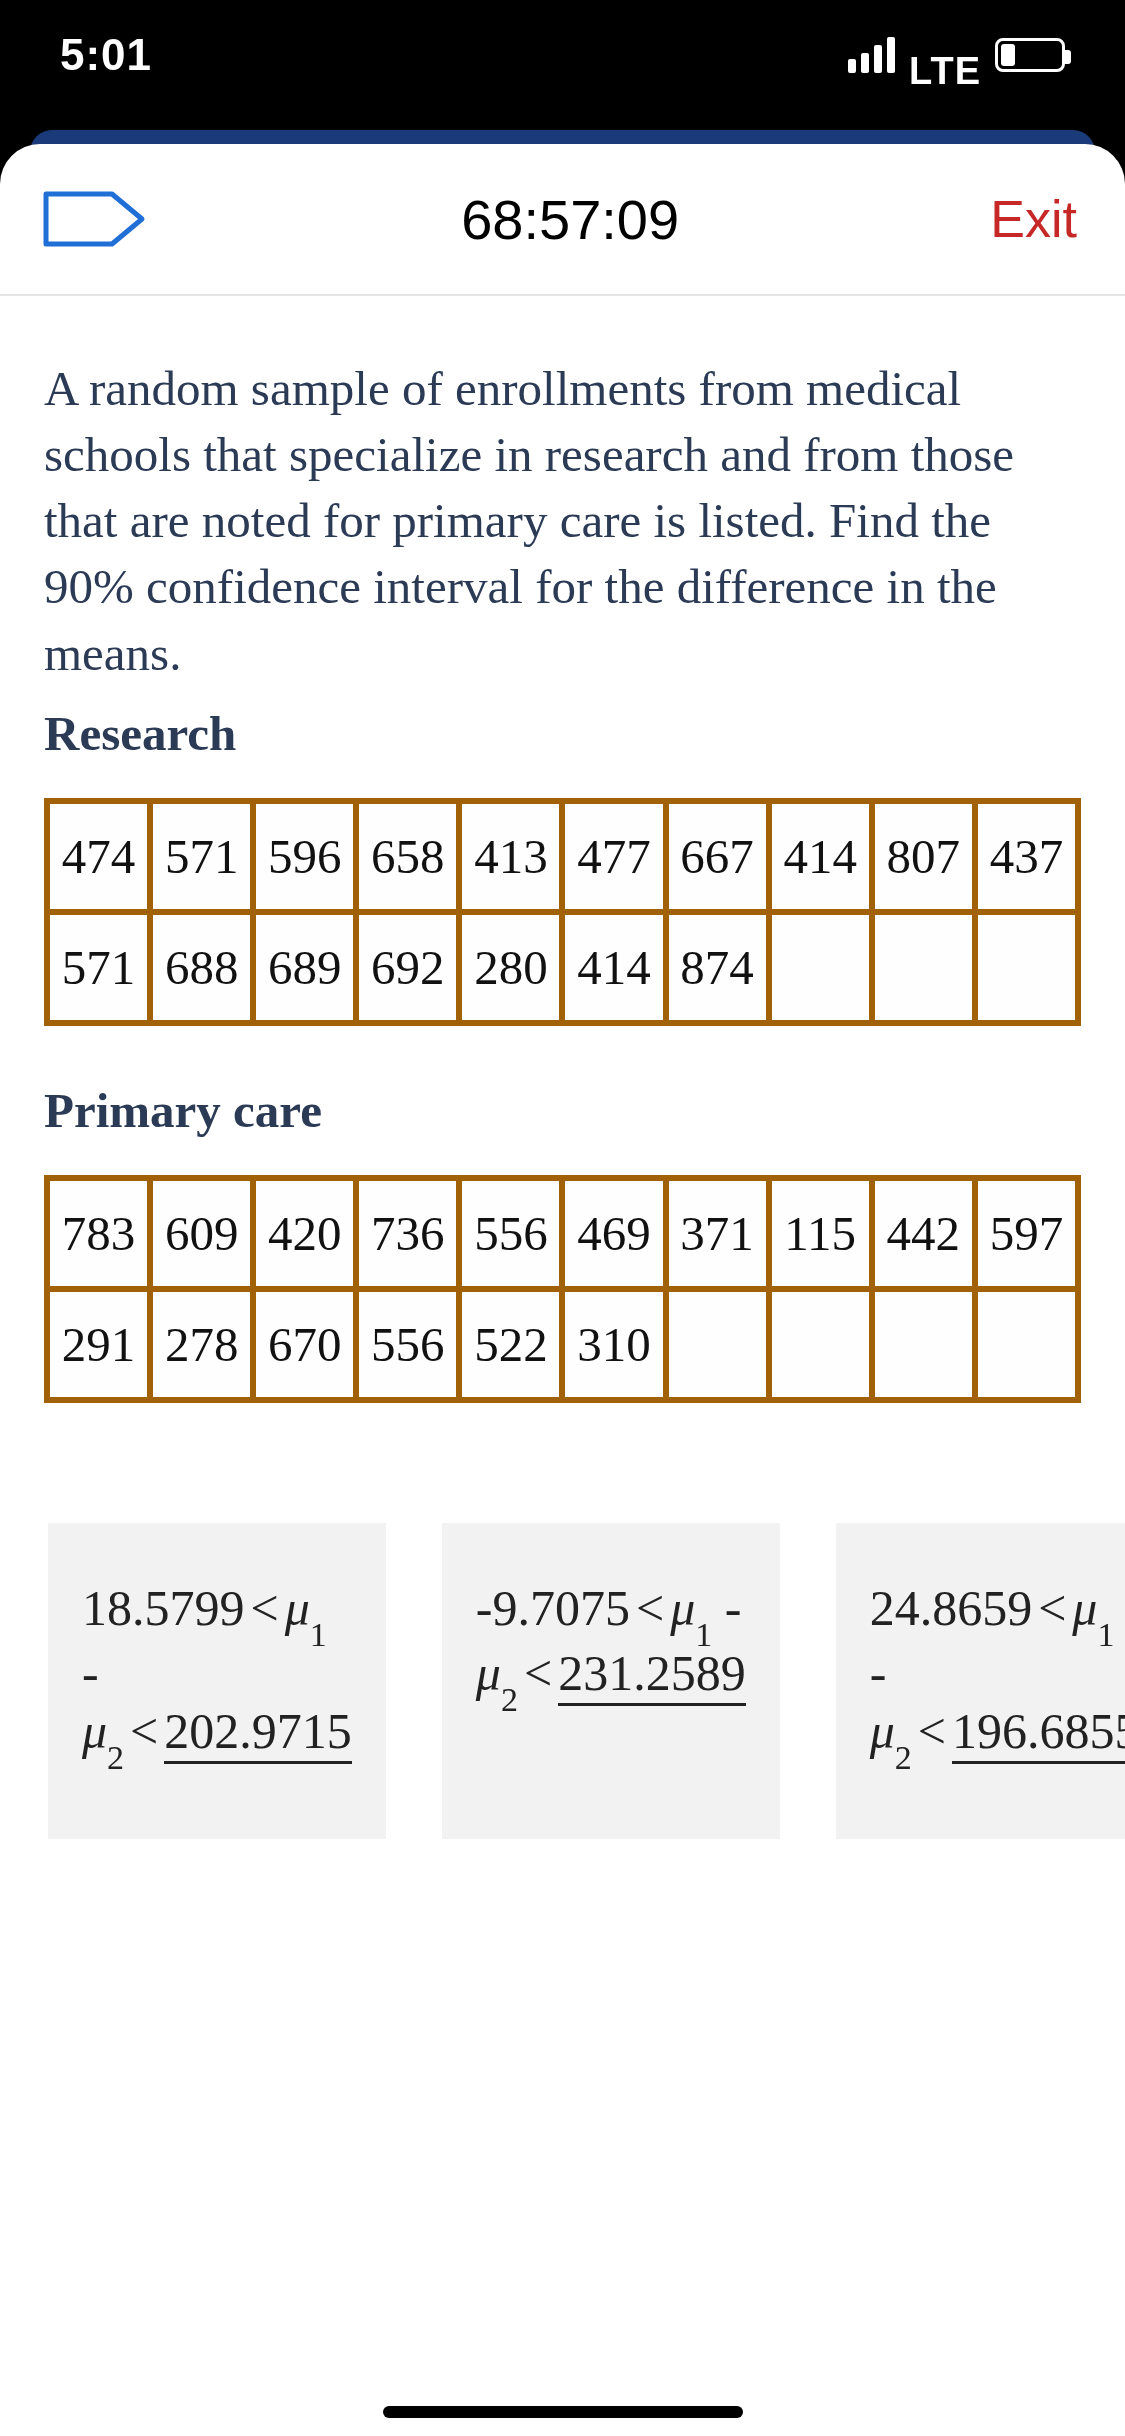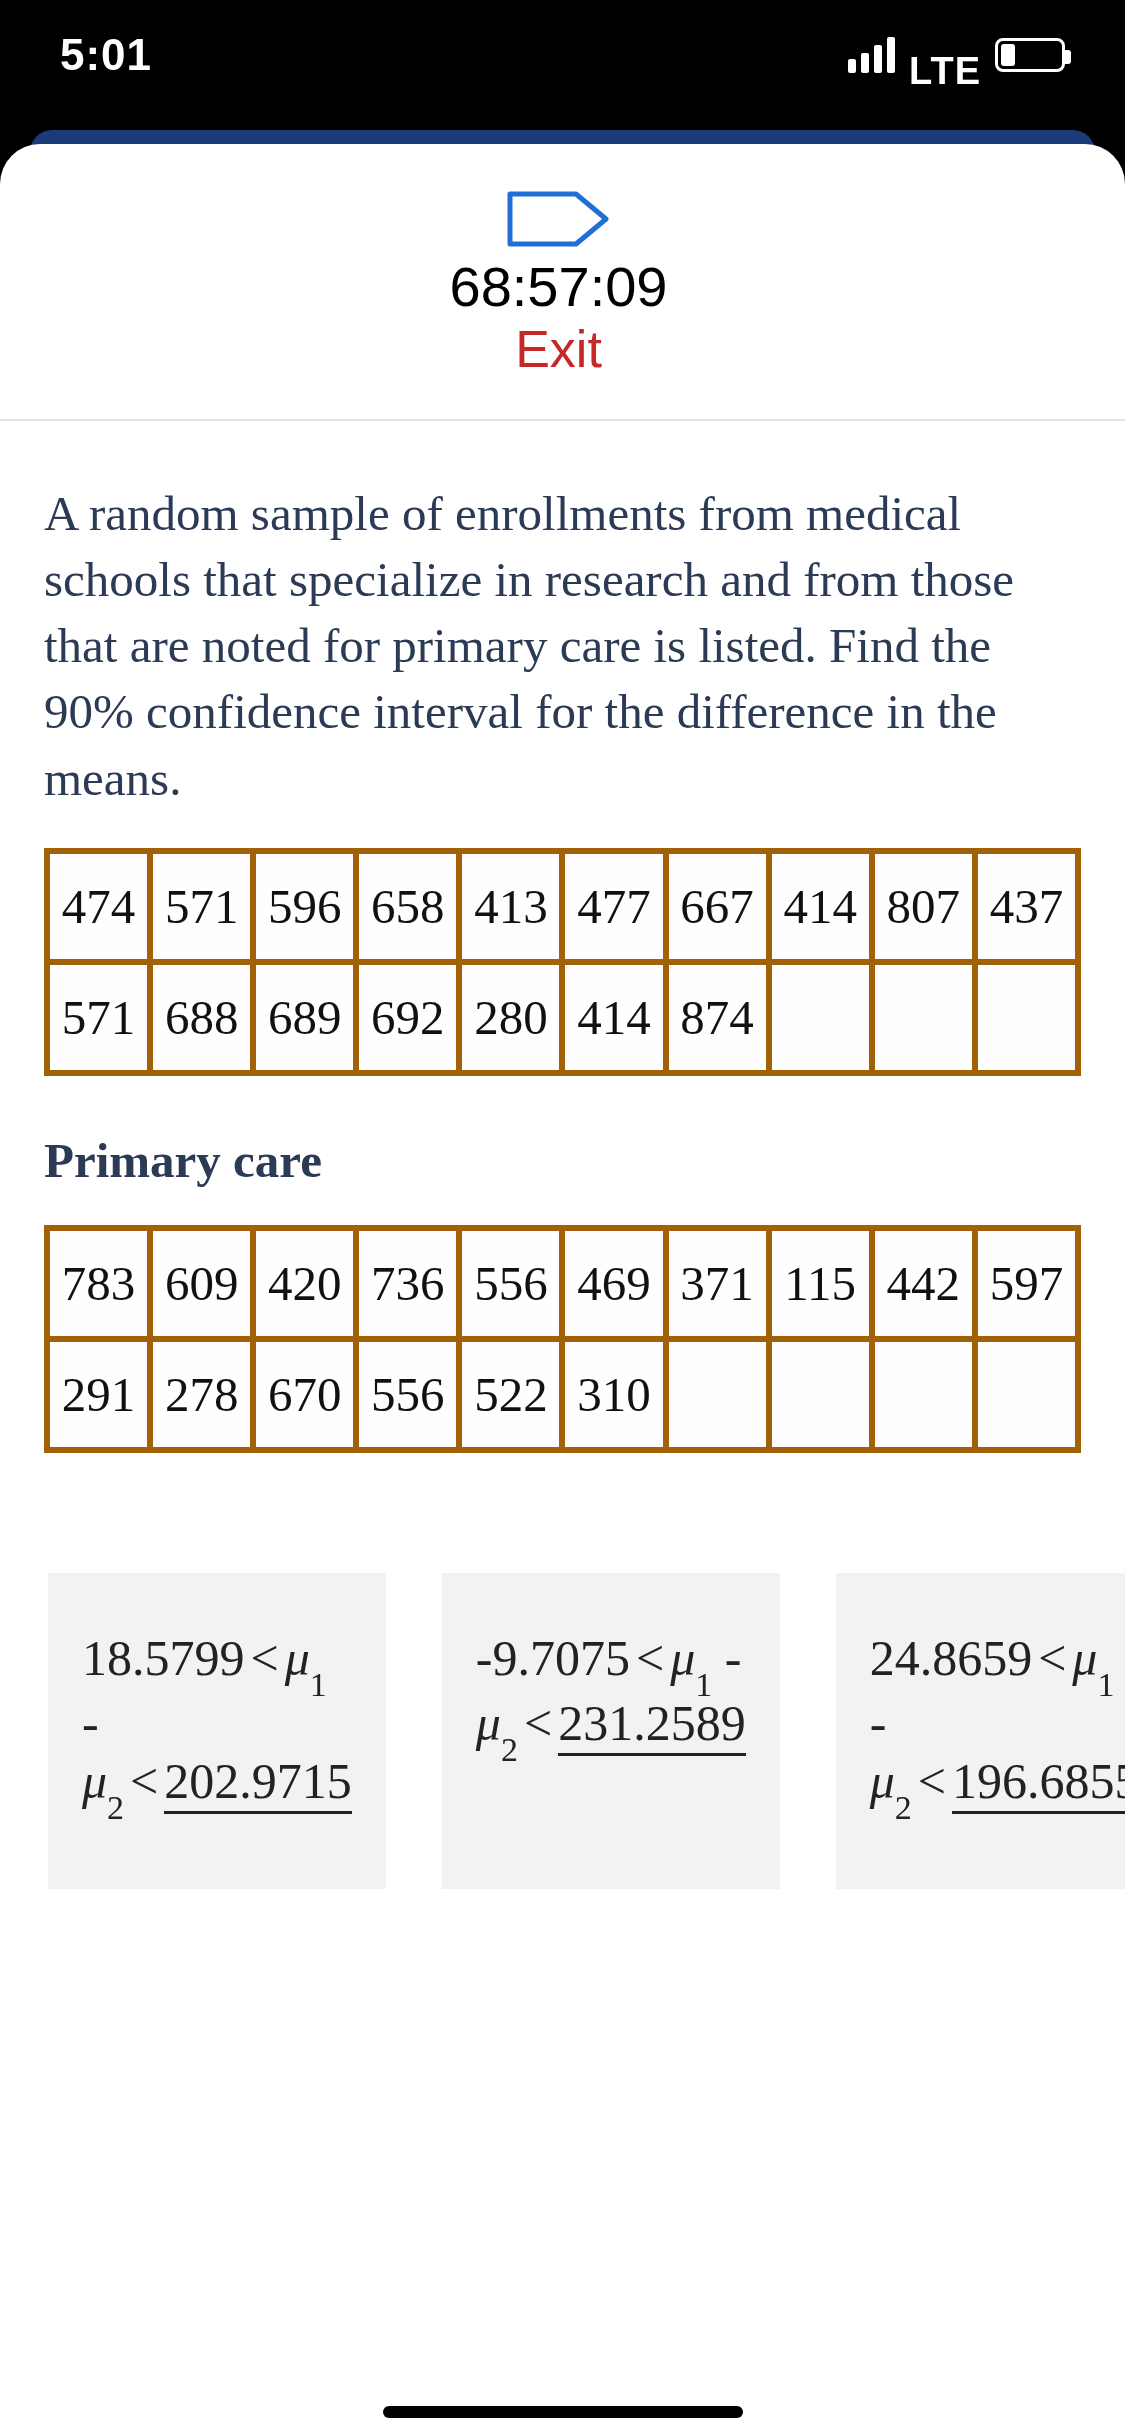--- a/index.html
+++ b/index.html
@@ -35,21 +35,20 @@
   
   .card-wrap { position: relative; background:#000; }
   .blue-bar { height: 22px; background:#1a3a7a; margin: 0 30px; border-radius: 30px 30px 0 0;}
   .white-card { background:#fff; border-radius: 40px 40px 0 0; margin-top:-8px; position:relative; z-index:2;}
   
   
   .toolbar {
     display:flex; align-items:center; justify-content:space-between;
     padding: 40px 48px 40px 40px;
     border-bottom: 2px solid #e5e5e5;
-    flex-direction: column;
   }
   .tag-icon { width: 110px; height: 70px; }
   .timer { font-family: -apple-system, Arial, sans-serif; font-size: 56px; font-weight: 400; color:#000; text-align:center; flex:1; }
   .exit-link { font-family: -apple-system, Arial, sans-serif; font-size: 52px; color:#c62828; text-decoration:none; }
   
   
   .content { padding: 60px 44px 0 44px; }
   .question-text { font-size: 49px; color:#2b3a55; line-height:1.35; }
   .label-heading { font-size: 49px; color:#2b3a55; font-weight:700; margin-top: 18px; }
   
@@ -115,20 +114,21 @@
         <svg class="tag-icon" viewBox="0 0 110 70">
           <path d="M6 10 L72 10 L102 35 L72 60 L6 60 Z" fill="none" stroke="#1f6fd6" stroke-width="5" stroke-linejoin="round"></path>
         </svg>
         <div class="timer">68:57:09</div>
         <a class="exit-link">Exit</a>
       </div>
 
       <div class="content">
 
         <div class="question-text">A random sample of enrollments from medical schools that specialize in research and from those that are noted for primary care is listed. Find the 90% confidence interval for the difference in the means.</div>
+        <div class="label-heading">Research</div>
 
         <table class="data-table">
           <tbody>
               <tr>
             <td>474</td>
             <td>571</td>
             <td>596</td>
             <td>658</td>
             <td>413</td>
             <td>477</td>

